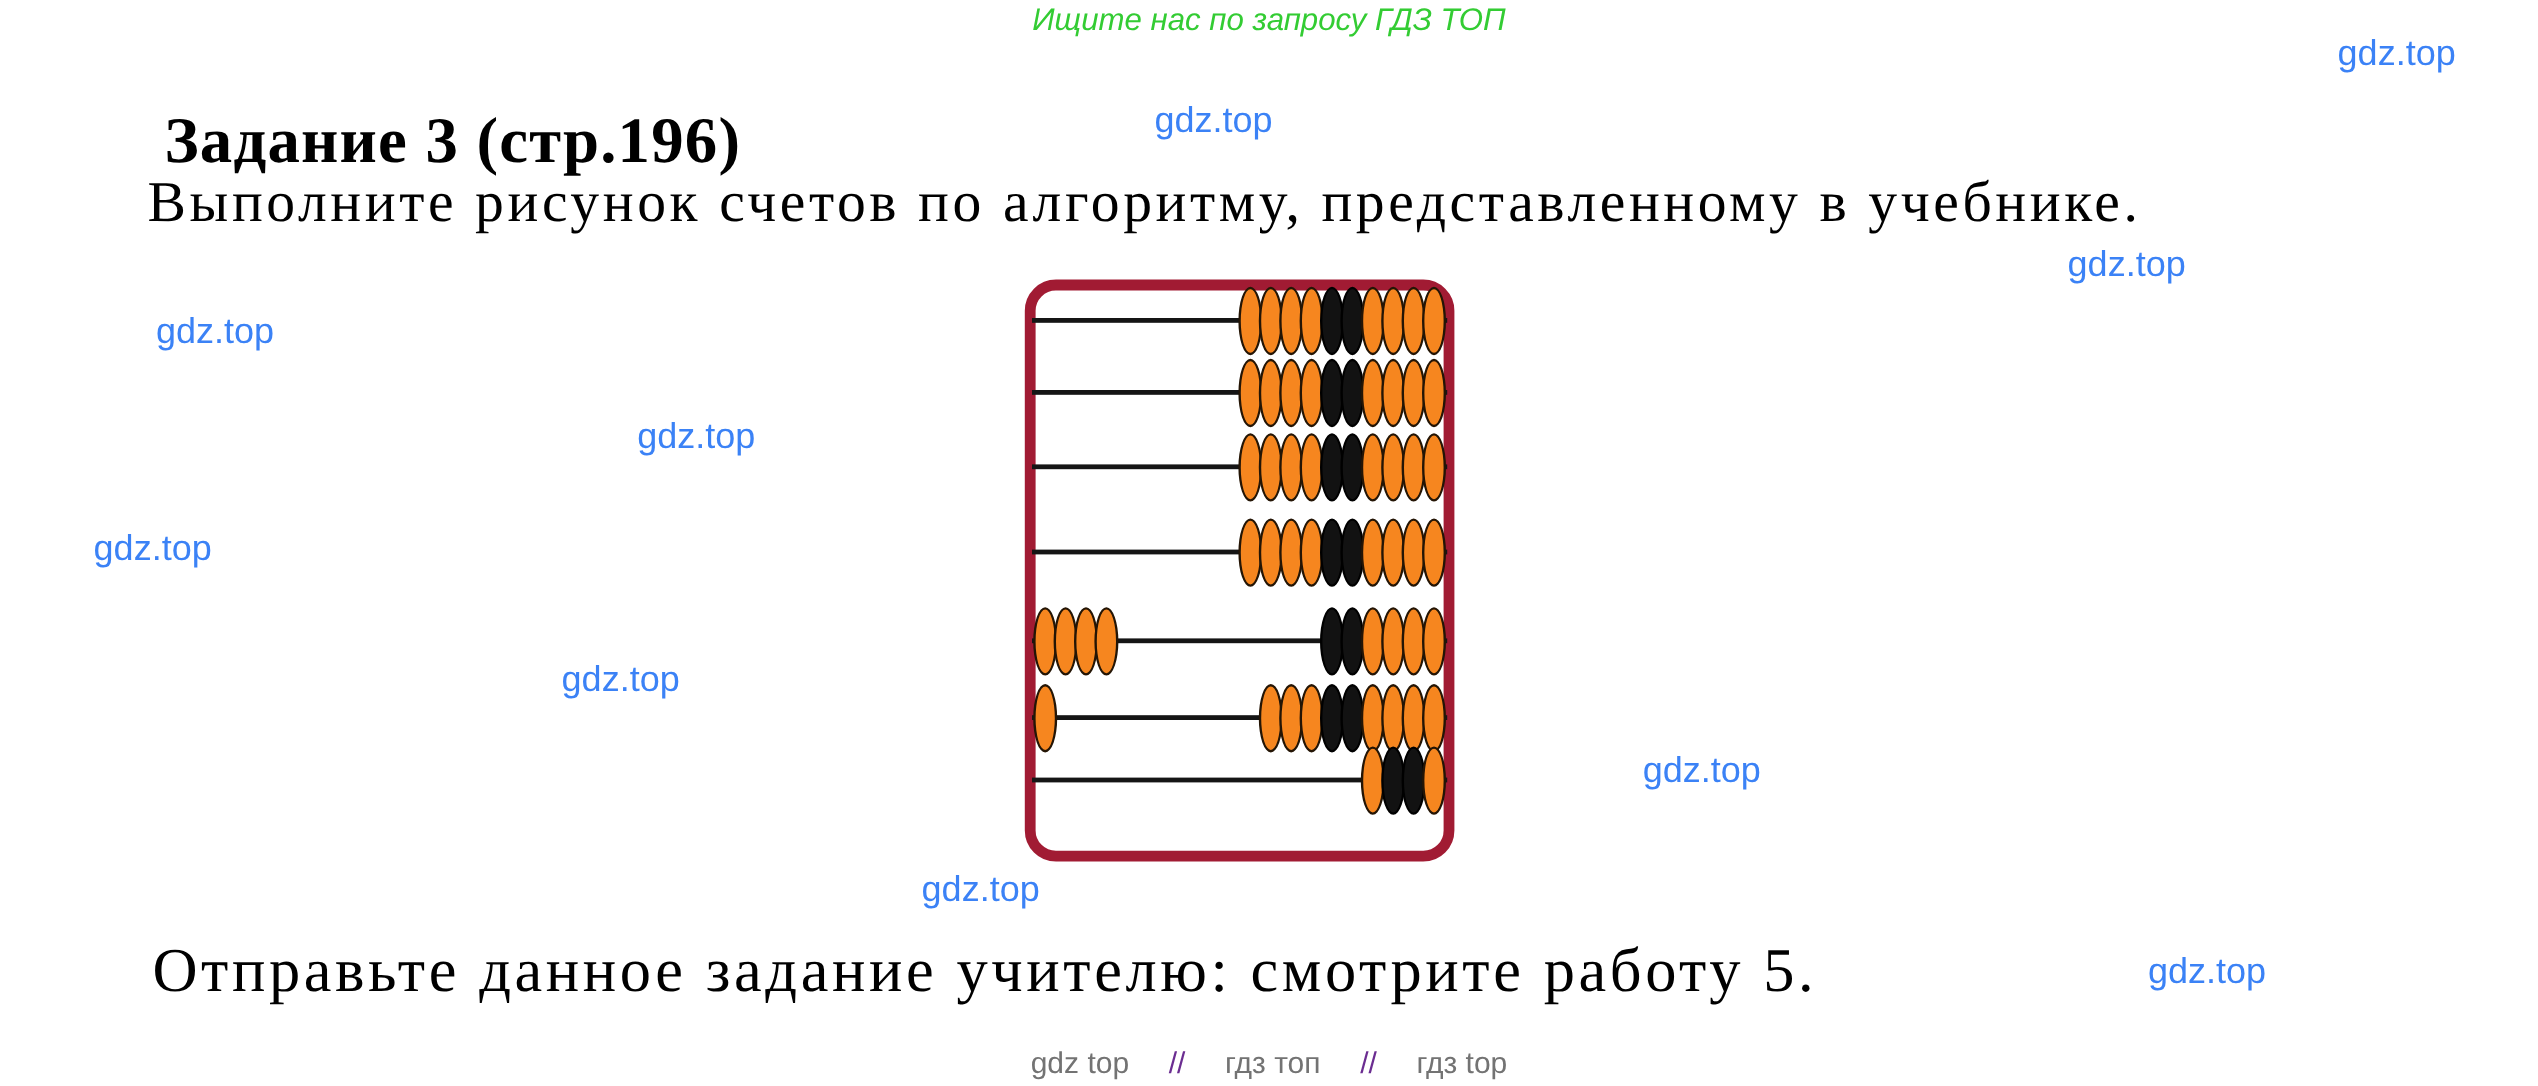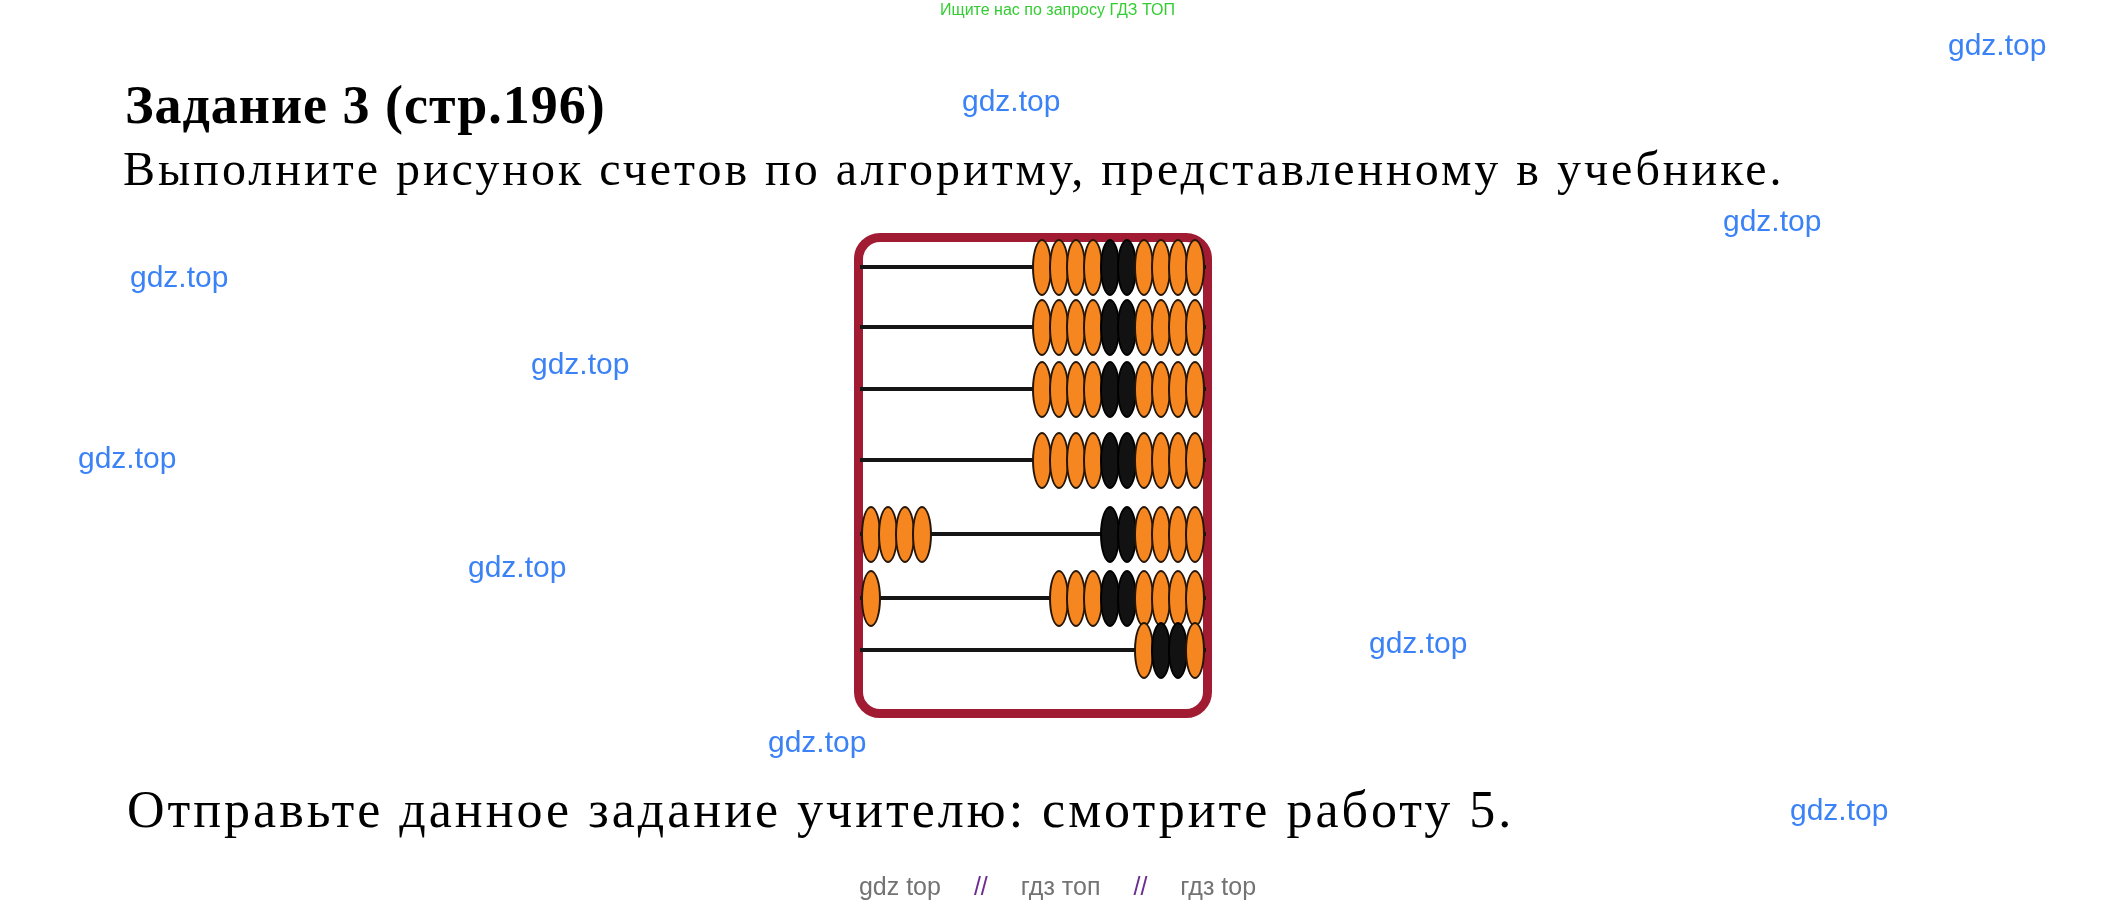--- a/index.html
+++ b/index.html
@@ -1,22 +1,22 @@
 <!DOCTYPE html>
 <html><head>
 <meta charset="utf-8">
 <style>
   html,body{margin:0;padding:0;background:#ffffff;}
   .canvas{position:relative;width:2115px;height:905px;background:#ffffff;overflow:hidden;
           font-family:"Liberation Sans",sans-serif;}
   .banner{position:absolute;left:0;right:0;top:1px;text-align:center;
-          color:#33cc33;font-size:16px;white-space:nowrap;}
+          color:#33cc33;font-size:26px;white-space:nowrap;font-style:italic;}
   .watermark{position:absolute;color:#3b82f6;font-size:30px;white-space:nowrap;
              font-family:"Liberation Sans",sans-serif;}
-  .title{position:absolute;left:121px;top:70px;margin:4px;color:#000;
+  .title{position:absolute;left:121px;top:70px;margin:16px;color:#000;
          font-family:"Liberation Serif",serif;font-weight:bold;font-size:54px;
          letter-spacing:1px;white-space:nowrap;}
   .task-text{position:absolute;left:123px;top:141px;margin:0;color:#000;
              font-family:"Liberation Serif",serif;font-size:48px;letter-spacing:3px;
              white-space:nowrap;}
   .footer-text{position:absolute;left:123px;top:776px;margin:4px;color:#000;
                font-family:"Liberation Serif",serif;font-size:52px;letter-spacing:3px;
                white-space:nowrap;}
   .abacus{position:absolute;left:854px;top:233px;width:358px;height:485px;
           border:9px solid #a11b33;border-radius:26px;box-sizing:border-box;background:#fff;}

